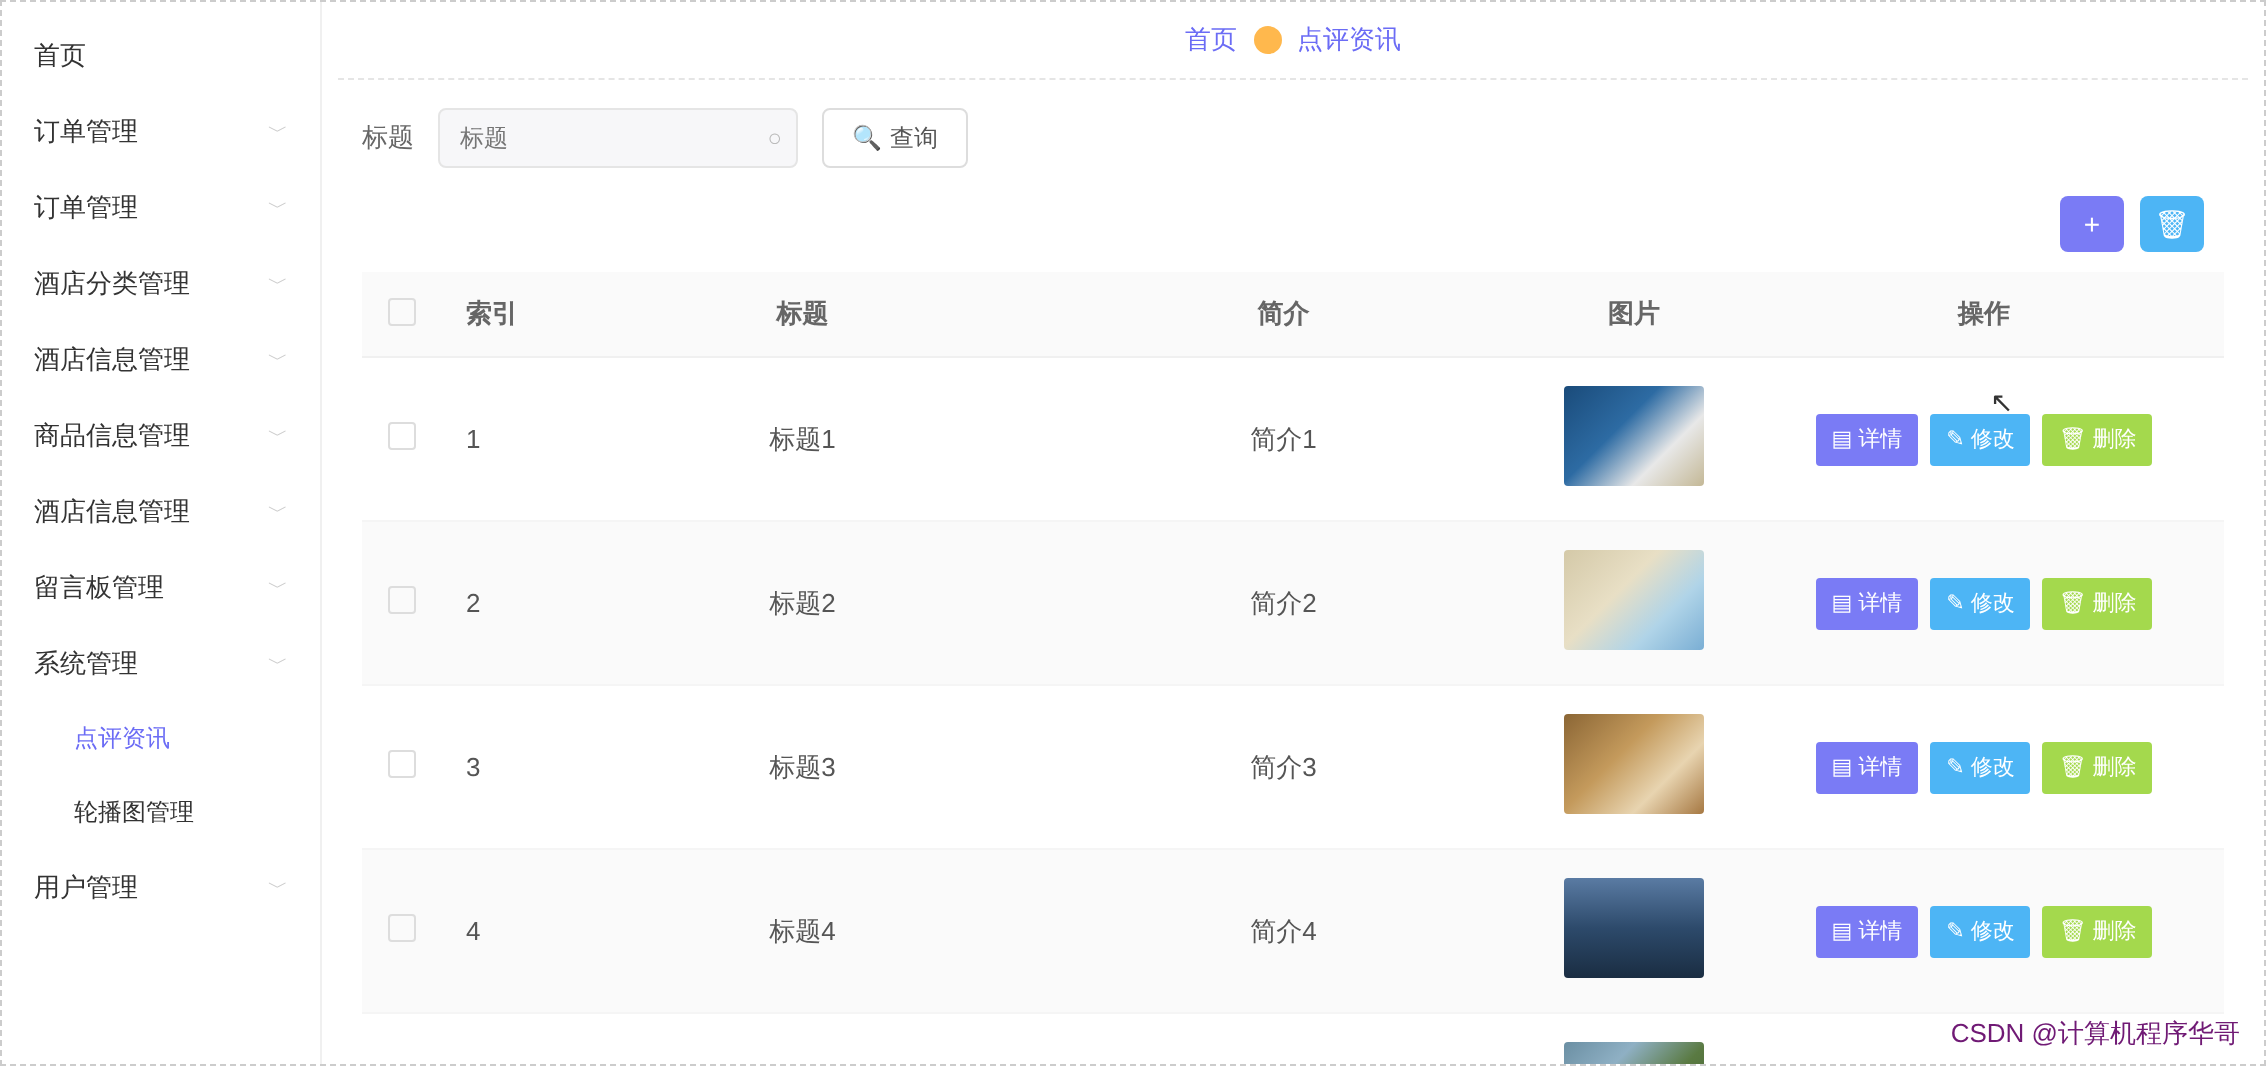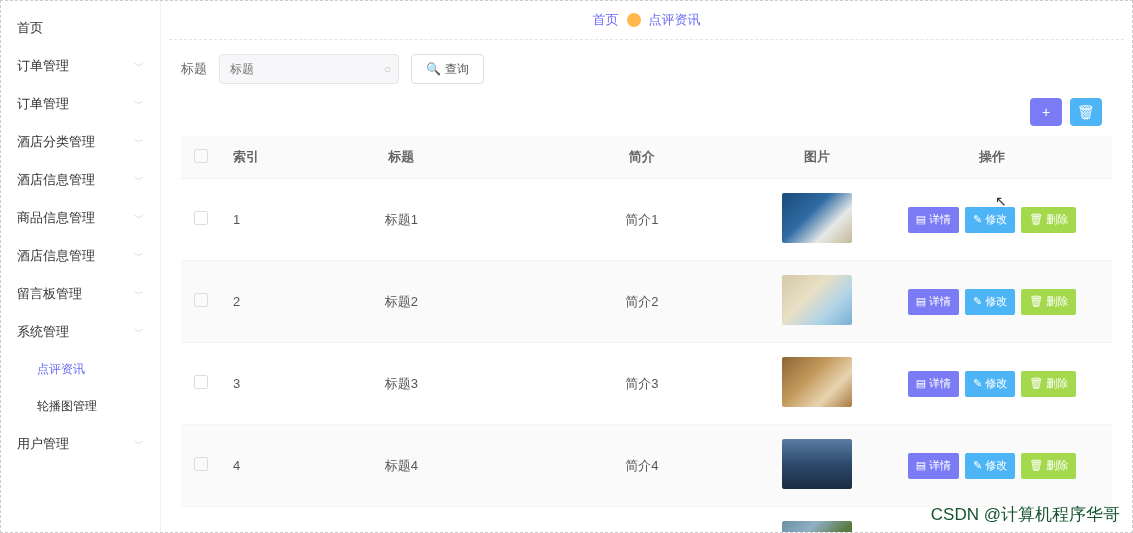--- a/index.html
+++ b/index.html
@@ -55,21 +55,21 @@
     .thumb5 { background: linear-gradient(135deg, #6b8fa3 0%, #8fb0c4 30%, #5a7a42 60%, #3d5a2d 100%); }
     
     .ops { display: flex; gap: 6px; justify-content: center; }
     .op-btn { height: 26px; padding: 0 8px; border: none; border-radius: 2px; cursor: pointer; font-size: 11px; color: #fff; display: flex; align-items: center; gap: 3px; }
     .op-detail { background: #7a7bf5; }
     .op-edit { background: #4db5f5; }
     .op-delete { background: #a4d94d; }
     
     .chk { width: 14px; height: 14px; border: 1px solid #ddd; border-radius: 2px; display: inline-block; cursor: pointer; }
     
-    .watermark { position: absolute; right: 12px; bottom: 6px; color: #14532d; font-size: 17px; pointer-events: none; }
+    .watermark { position: absolute; right: 12px; bottom: 6px; color: #701a75; font-size: 13px; pointer-events: none; }
     
     .cursor { position: absolute; left: 994px; top: 192px; font-size: 14px; color: #333; pointer-events: none; }
   </style>
 </head>
 <body>
 
 <div class="app">
 
   <div class="sidebar">
     <div class="menu-item">

